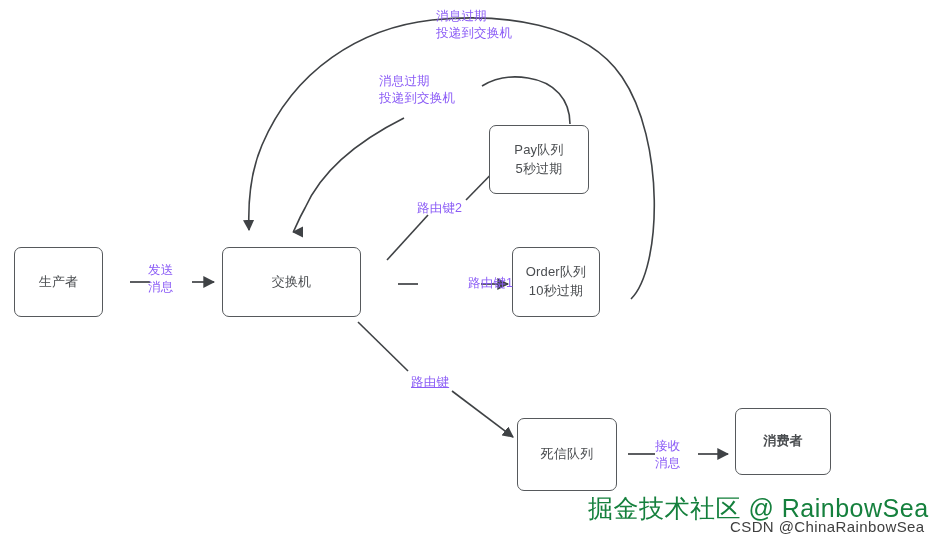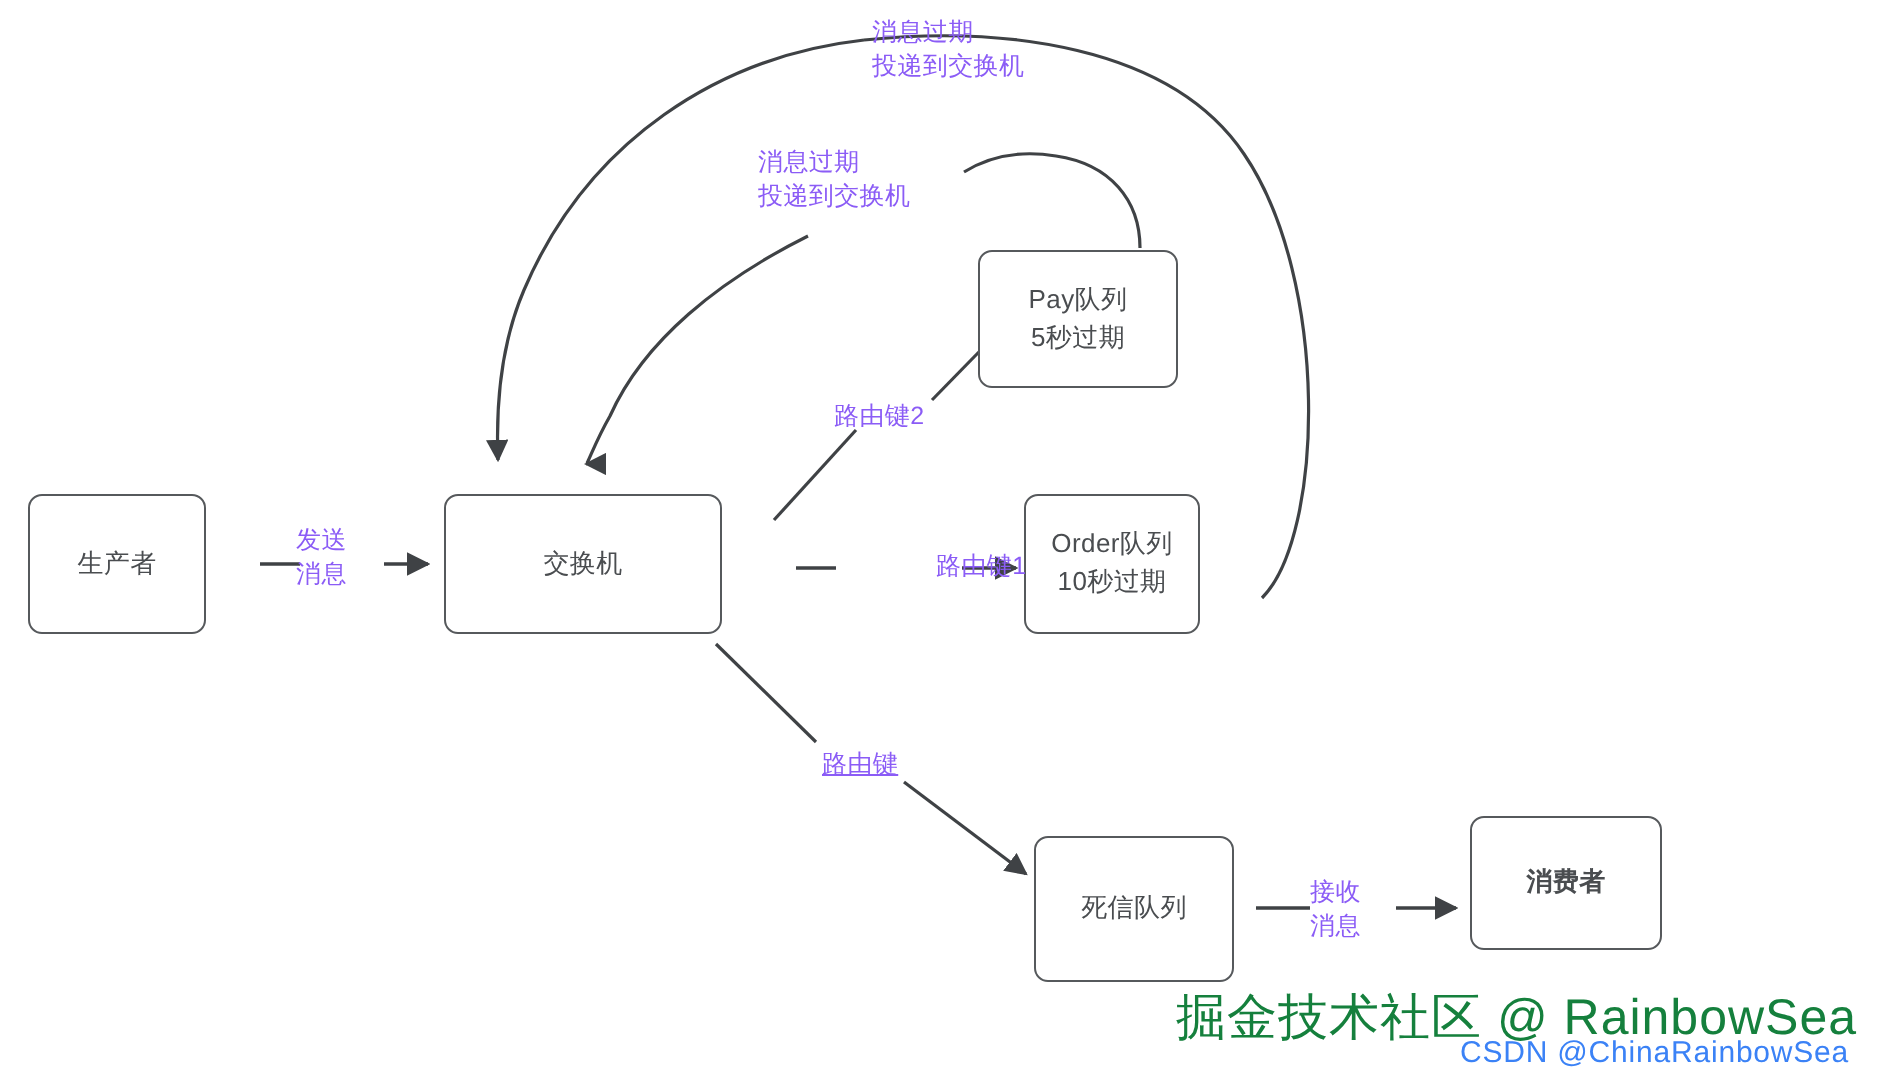--- a/index.html
+++ b/index.html
@@ -76,21 +76,21 @@
     left: 588px;
     top: 492px;
     font-size: 25px;
     color: #15803d;
     letter-spacing: 0.5px;
   }
   #wm-sub {
     left: 730px;
     top: 518px;
     font-size: 15px;
-    color: #3b82f6;
+    color: #404040;
     letter-spacing: 0.4px;
   }
 </style>
 </head>
 <body>
 
 <svg id="canvas" viewBox="0 0 939 543" xmlns="http://www.w3.org/2000/svg">
   <defs>
     <marker id="arrow" viewBox="0 0 10 10" refX="9" refY="5" markerWidth="7" markerHeight="7" orient="auto-start-reverse">
       <path d="M 0 0 L 10 5 L 0 10 z" fill="#3f4245"></path>

